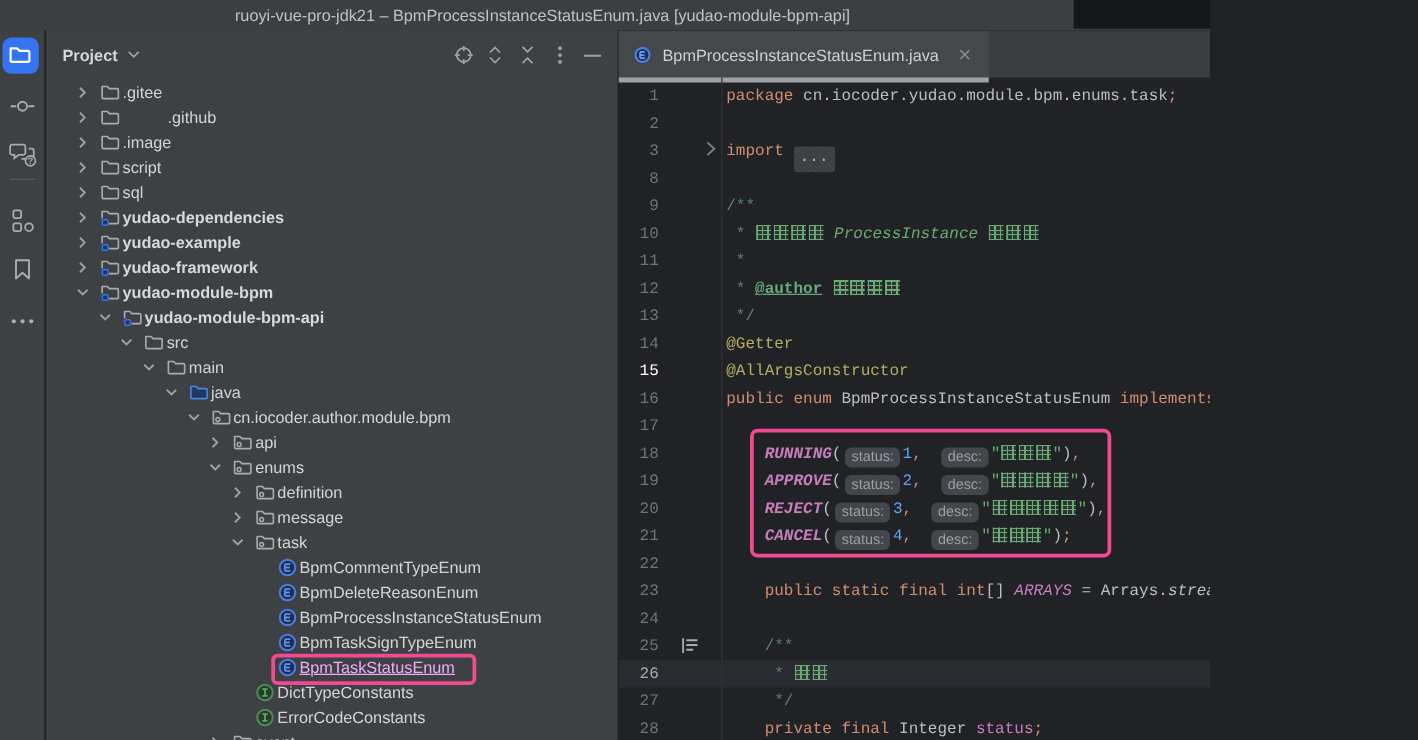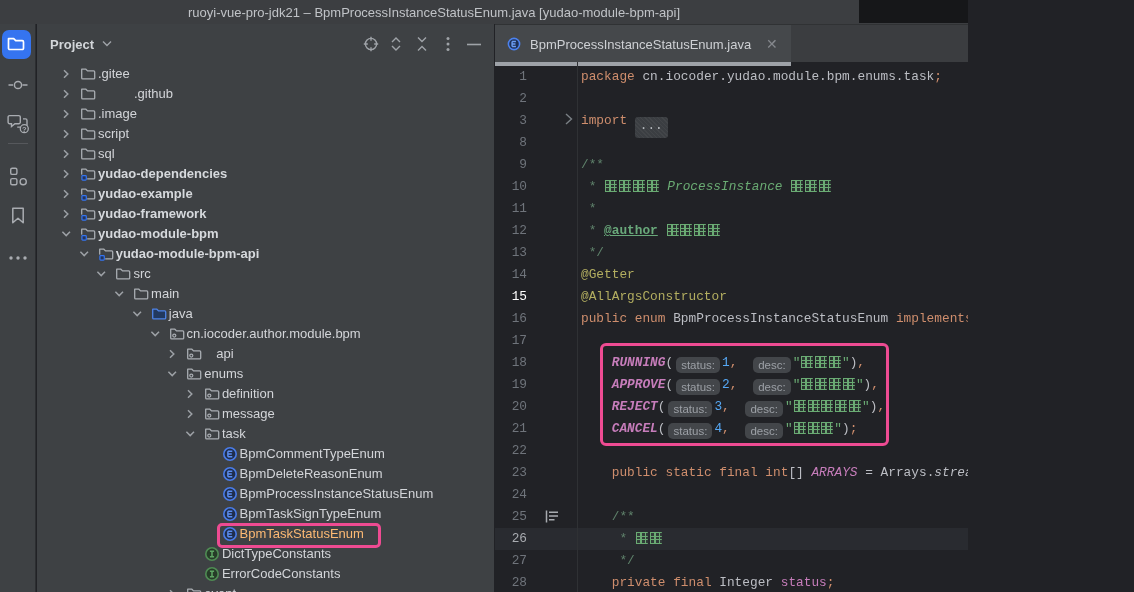--- a/index.html
+++ b/index.html
@@ -245,21 +245,21 @@
         <span class="tlb" style="left:149.5px;">cn.iocoder.author.module.bpm</span>
       </div>
 <div class="trow" style="top:320px">
         <svg class="ch" style="left:127.2px" width="16" height="16" viewBox="0 0 16 16">
           <path d="M6 4.2L9.8 8 6 11.8" fill="none" stroke="#9da1a6" stroke-width="1.5"></path>
         </svg>
         <svg class="tic" style="left:149.2px" width="16" height="16" viewBox="0 0 16 16">
           <path d="M1.7 3.2h4.2l1.6 1.7h6.2a1 1 0 0 1 1 1v6a1 1 0 0 1-1 1H2.7a1 1 0 0 1-1-1v-8.7z" fill="none" stroke="#a9adb2" stroke-width="1.3" stroke-linejoin="round"></path>
           <circle cx="5.3" cy="9.6" r="1.55" fill="none" stroke="#a9adb2" stroke-width="1.2"></circle>
         </svg>
-        <span class="tlb" style="left:167.2px;margin-left:12px;">api</span>
+        <span class="tlb" style="left:167.2px;">api</span>
       </div>
 <div class="trow" style="top:340px">
         <svg class="ch" style="left:127.2px" width="16" height="16" viewBox="0 0 16 16">
           <path d="M4.4 5.8l3.8 3.8 3.8-3.8" fill="none" stroke="#9da1a6" stroke-width="1.5"></path>
         </svg>
         <svg class="tic" style="left:149.2px" width="16" height="16" viewBox="0 0 16 16">
           <path d="M1.7 3.2h4.2l1.6 1.7h6.2a1 1 0 0 1 1 1v6a1 1 0 0 1-1 1H2.7a1 1 0 0 1-1-1v-8.7z" fill="none" stroke="#a9adb2" stroke-width="1.3" stroke-linejoin="round"></path>
           <circle cx="5.3" cy="9.6" r="1.55" fill="none" stroke="#a9adb2" stroke-width="1.2"></circle>
         </svg>
         <span class="tlb" style="left:167.2px;">enums</span>
@@ -320,21 +320,21 @@
           <circle cx="8" cy="8" r="6.2" fill="#1f2e4d" stroke="#4a7ce8" stroke-width="1.6"></circle>
           <path d="M5.9 5.3h4.4M5.9 8h3.9M5.9 10.7h4.4M5.9 5.3v5.4" fill="none" stroke="#5c8def" stroke-width="1.5"></path>
         </svg>
         <span class="tlb" style="left:202.6px;">BpmTaskSignTypeEnum</span>
       </div>
 <div class="trow" style="top:500px">
         <svg class="tic" style="left:184.6px" width="16" height="16" viewBox="0 0 16 16">
           <circle cx="8" cy="8" r="6.2" fill="#1f2e4d" stroke="#4a7ce8" stroke-width="1.6"></circle>
           <path d="M5.9 5.3h4.4M5.9 8h3.9M5.9 10.7h4.4M5.9 5.3v5.4" fill="none" stroke="#5c8def" stroke-width="1.5"></path>
         </svg>
-        <span class="tlb" style="left:202.6px;color:#fdba74;">BpmTaskStatusEnum</span>
+        <span class="tlb" style="left:202.6px;color:#f0abfc;text-decoration:underline;">BpmTaskStatusEnum</span>
       </div>
 <div class="trow" style="top:520px">
         <svg class="tic" style="left:166.9px" width="16" height="16" viewBox="0 0 16 16">
           <circle cx="8" cy="8" r="6.2" fill="#263c28" stroke="#4f8c54" stroke-width="1.6"></circle>
           <path d="M5.9 5.3h4.2M5.9 10.7h4.2M8 5.3v5.4" fill="none" stroke="#5fa564" stroke-width="1.5"></path>
         </svg>
         <span class="tlb" style="left:184.9px;">DictTypeConstants</span>
       </div>
 <div class="trow" style="top:540px">
         <svg class="tic" style="left:166.9px" width="16" height="16" viewBox="0 0 16 16">

